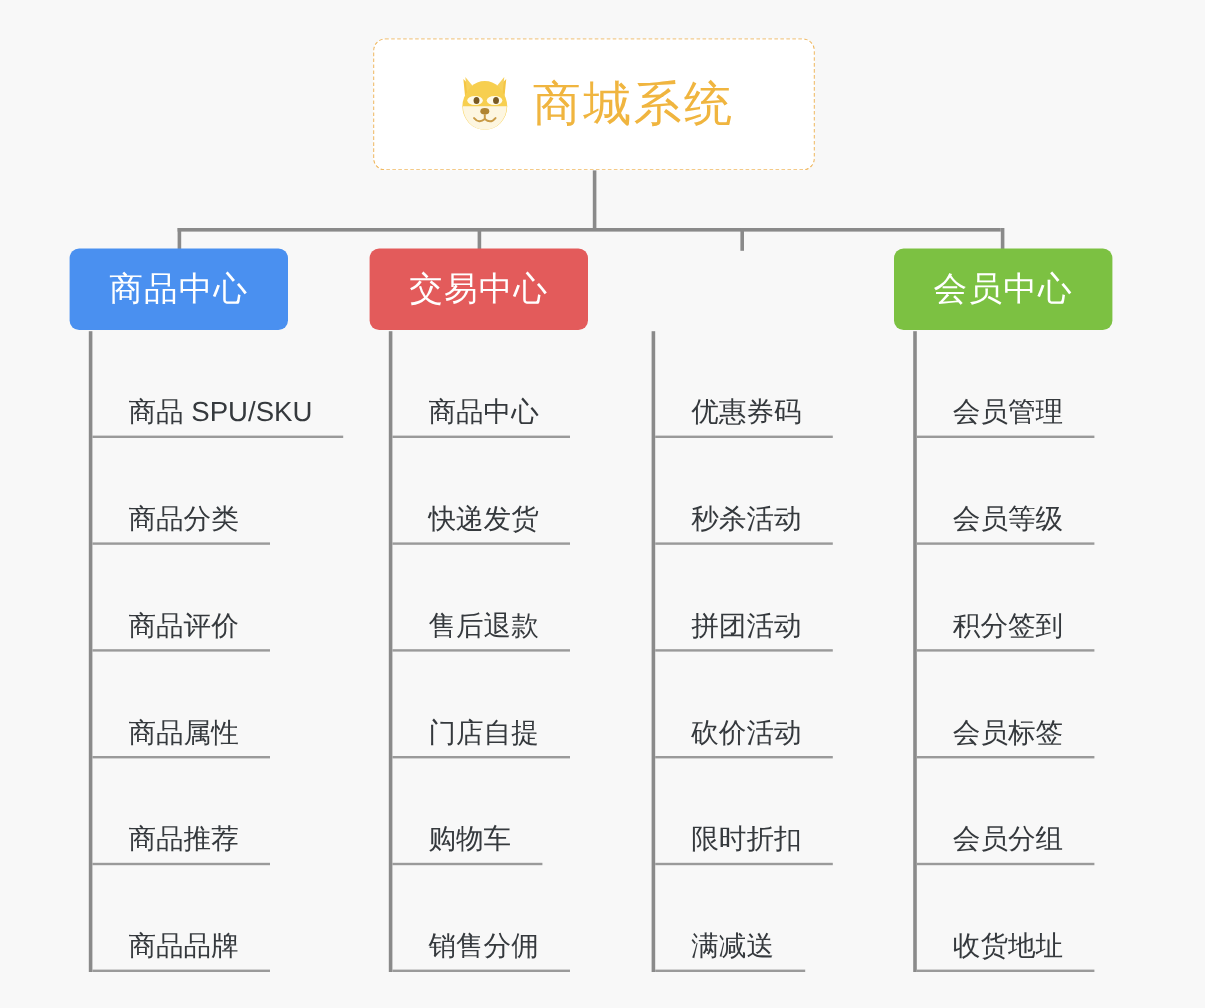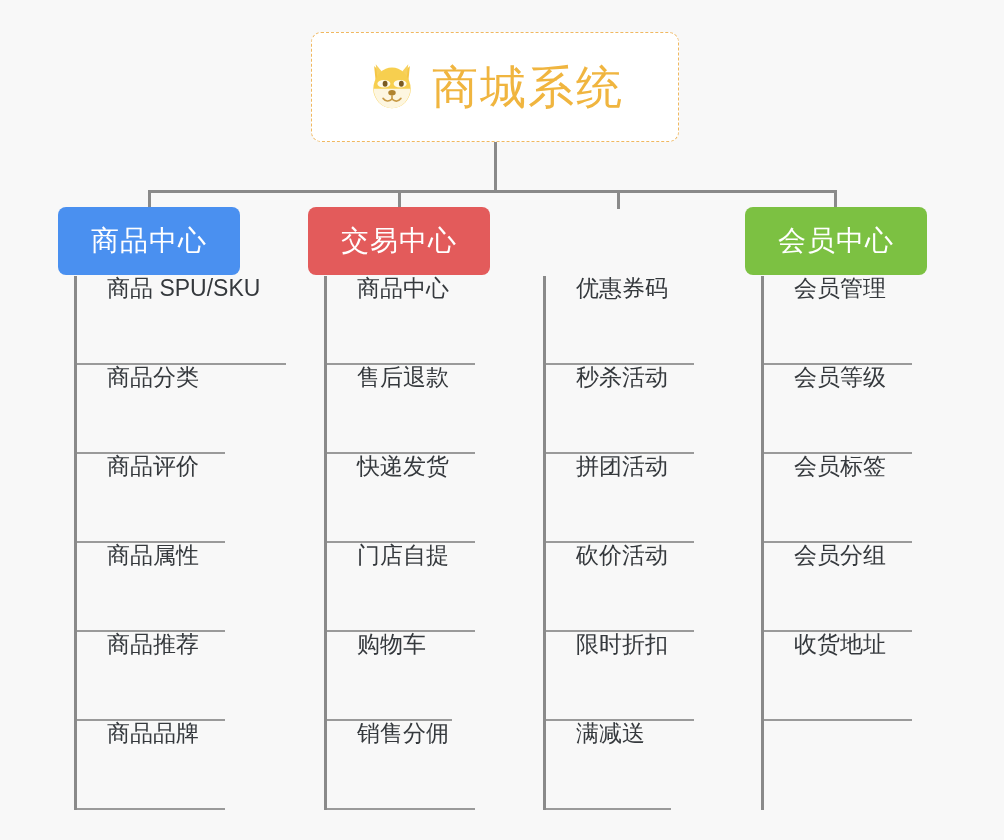--- a/index.html
+++ b/index.html
@@ -32,25 +32,26 @@
     justify-content: center;
     gap: 14px;
   }
   .root-emoji {
     width: 52px;
     height: 52px;
     position: relative;
     flex: 0 0 auto;
   }
   .root-title {
-    font-size: 46px;
+    font-size: 40px;
     color: #f0b53f;
     letter-spacing: 2px;
     line-height: 1;
     white-space: nowrap;
+    font-family: Liberation Serif, serif;
   }
 
   
   .conn {
     position: absolute;
     background: #8a8a8a;
   }
   .conn-v { width: 3px; }
   .conn-h { height: 3px; }
 
@@ -83,20 +84,21 @@
   .leaf-list {
     position: relative;
     margin: 0;
     padding: 0;
     list-style: none;
   }
   .leaf {
     position: relative;
     height: 89px;
     display: flex;
+    align-items: flex-end;
   }
   .leaf-inner {
     position: relative;
     margin-left: 3px;
     padding: 0 26px 7px 30px;
     border-bottom: 2px solid #9a9a9a;
     display: inline-block;
   }
   .leaf-label {
     font-size: 23px;
@@ -176,26 +178,26 @@
     </ul>
   </div>
 
   <div class="branch-col" style="left:324px;">
     <div class="spine" style="height: 534px; background: rgb(138, 138, 138);"></div>
     <ul class="leaf-list">
       <li class="leaf">
           <span class="leaf-inner"><span class="leaf-label">商品中心</span></span>
         </li>
       <li class="leaf">
+          <span class="leaf-inner"><span class="leaf-label">快递发货</span></span>
+        </li>
+      <li class="leaf">
           <span class="leaf-inner"><span class="leaf-label">售后退款</span></span>
         </li>
       <li class="leaf">
-          <span class="leaf-inner"><span class="leaf-label">快递发货</span></span>
-        </li>
-      <li class="leaf">
           <span class="leaf-inner"><span class="leaf-label">门店自提</span></span>
         </li>
       <li class="leaf">
           <span class="leaf-inner"><span class="leaf-label">购物车</span></span>
         </li>
       <li class="leaf">
           <span class="leaf-inner"><span class="leaf-label">销售分佣</span></span>
         </li>
     </ul>
   </div>
@@ -227,20 +229,23 @@
   <div class="branch-col" style="left:761px;">
     <div class="spine" style="height: 534px; background: rgb(138, 138, 138);"></div>
     <ul class="leaf-list">
       <li class="leaf">
           <span class="leaf-inner"><span class="leaf-label">会员管理</span></span>
         </li>
       <li class="leaf">
           <span class="leaf-inner"><span class="leaf-label">会员等级</span></span>
         </li>
       <li class="leaf">
+          <span class="leaf-inner"><span class="leaf-label">积分签到</span></span>
+        </li>
+      <li class="leaf">
           <span class="leaf-inner"><span class="leaf-label">会员标签</span></span>
         </li>
       <li class="leaf">
           <span class="leaf-inner"><span class="leaf-label">会员分组</span></span>
         </li>
       <li class="leaf">
           <span class="leaf-inner"><span class="leaf-label">收货地址</span></span>
         </li>
     </ul>
   </div>

